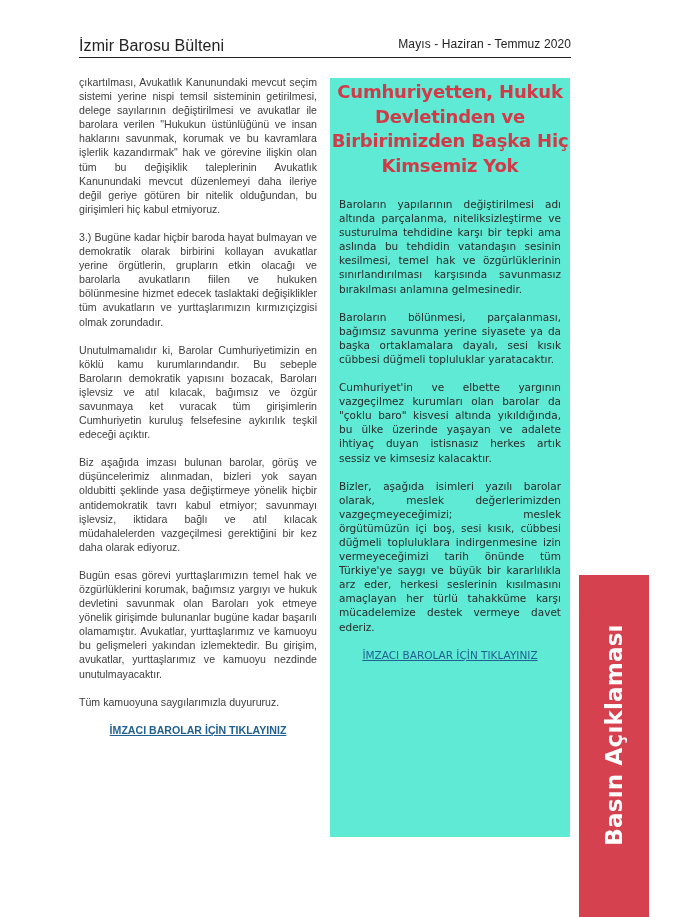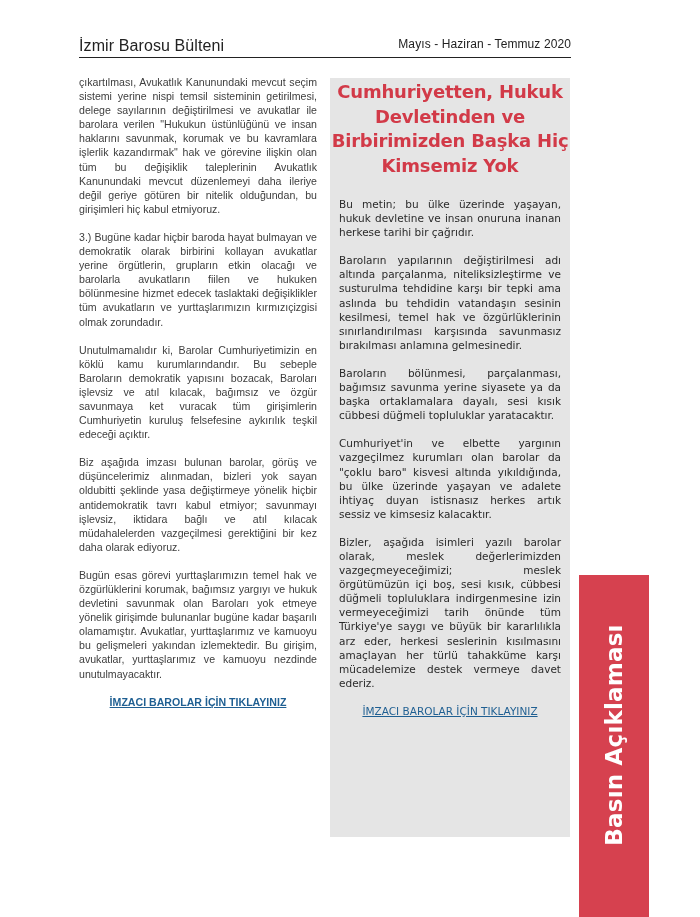--- a/index.html
+++ b/index.html
@@ -11,21 +11,21 @@
   .header .right { position:absolute; right:0; top:2px; font-size:12px; color:#222; font-family:Liberation Sans, sans-serif; letter-spacing:0.1px; }
 
   .left-col { position:absolute; left:79px; top:75px; width:238px;
               font-size:10.6px; line-height:14.1px; text-align:justify; color:#3d3d3d;
               font-family:"Liberation Sans", sans-serif; }
   .left-col p { margin:0 0 14px 0; }
   .left-col .link-wrap { text-align:center; margin-top:8px; }
   .link { color:#1f5f92; font-weight:bold; text-decoration:underline; font-size:10.6px;
           font-family:"Liberation Sans", sans-serif; cursor:pointer; }
 
-  .box { position:absolute; left:330px; top:78px; width:240px; height:759px; background:#e5e5e5; }
+  .box { position:absolute; left:330px; top:78px; width:240px; height:759px; background:#5eead4; }
   .box h1 { margin:0; padding-top:2px; text-align:center; color:#d23a48;
             font-family:"DejaVu Sans", sans-serif; font-weight:bold; font-size:18px; line-height:24.5px; letter-spacing:-0.2px; }
   .box .body { position:absolute; left:9px; top:119px; width:222px;
                font-size:10.5px; line-height:14.1px; text-align:justify; color:#2a2a2a;
                font-family:"DejaVu Sans", sans-serif; }
   .box .body p { margin:0 0 14px 0; }
   .box .link-wrap { text-align:center; margin-top:14px; }
   .box .link { font-weight:normal; color:#1f5f92; font-family:"DejaVu Sans", sans-serif; font-size:10.5px; }
 
   .tab { position:absolute; left:579px; top:575px; width:70px; height:342px; background:#d6414f; }
@@ -40,29 +40,29 @@
   <span class="left">İzmir Barosu Bülteni</span>
   <span class="right">Mayıs - Haziran - Temmuz 2020</span>
 </div>
 
 <div class="left-col">
   <p>çıkartılması, Avukatlık Kanunundaki mevcut seçim sistemi yerine nispi temsil sisteminin getirilmesi, delege sayılarının değiştirilmesi ve avukatlar ile barolara verilen "Hukukun üstünlüğünü ve insan haklarını savunmak, korumak ve bu kavramlara işlerlik kazandırmak" hak ve görevine ilişkin olan tüm bu değişiklik taleplerinin Avukatlık Kanunundaki mevcut düzenlemeyi daha ileriye değil geriye götüren bir nitelik olduğundan, bu girişimleri hiç kabul etmiyoruz.</p>
   <p>3.) Bugüne kadar hiçbir baroda hayat bulmayan ve demokratik olarak birbirini kollayan avukatlar yerine örgütlerin, grupların etkin olacağı ve barolarla avukatların fiilen ve hukuken bölünmesine hizmet edecek taslaktaki değişiklikler tüm avukatların ve yurttaşlarımızın kırmızıçizgisi olmak zorundadır.</p>
   <p>Unutulmamalıdır ki, Barolar Cumhuriyetimizin en köklü kamu kurumlarındandır. Bu sebeple Baroların demokratik yapısını bozacak, Baroları işlevsiz ve atıl kılacak, bağımsız ve özgür savunmaya ket vuracak tüm girişimlerin Cumhuriyetin kuruluş felsefesine aykırılık teşkil edeceği açıktır.</p>
   <p>Biz aşağıda imzası bulunan barolar, görüş ve düşüncelerimiz alınmadan, bizleri yok sayan oldubitti şeklinde yasa değiştirmeye yönelik hiçbir antidemokratik tavrı kabul etmiyor; savunmayı işlevsiz, iktidara bağlı ve atıl kılacak müdahalelerden vazgeçilmesi gerektiğini bir kez daha olarak ediyoruz.</p>
   <p>Bugün esas görevi yurttaşlarımızın temel hak ve özgürlüklerini korumak, bağımsız yargıyı ve hukuk devletini savunmak olan Baroları yok etmeye yönelik girişimde bulunanlar bugüne kadar başarılı olamamıştır. Avukatlar, yurttaşlarımız ve kamuoyu bu gelişmeleri yakından izlemektedir. Bu girişim, avukatlar, yurttaşlarımız ve kamuoyu nezdinde unutulmayacaktır.</p>
+  <p>Tüm kamuoyuna saygılarımızla duyururuz.</p>
   <div class="link-wrap">
     <a class="link">İMZACI BAROLAR İÇİN TIKLAYINIZ</a>
   </div>
 </div>
 
 <div class="box">
   <h1>Cumhuriyetten, Hukuk Devletinden ve Birbirimizden Başka Hiç Kimsemiz Yok</h1>
   <div class="body">
-    <p>Bu metin; bu ülke üzerinde yaşayan, hukuk devletine ve insan onuruna inanan herkese tarihi bir çağrıdır.</p>
     <p>Baroların yapılarının değiştirilmesi adı altında parçalanma, niteliksizleştirme ve susturulma tehdidine karşı bir tepki ama aslında bu tehdidin vatandaşın sesinin kesilmesi, temel hak ve özgürlüklerinin sınırlandırılması karşısında savunmasız bırakılması anlamına gelmesinedir.</p>
     <p>Baroların bölünmesi, parçalanması, bağımsız savunma yerine siyasete ya da başka ortaklamalara dayalı, sesi kısık cübbesi düğmeli topluluklar  yaratacaktır.</p>
     <p>Cumhuriyet'in ve elbette yargının vazgeçilmez kurumları  olan barolar da "çoklu baro" kisvesi altında yıkıldığında, bu ülke üzerinde yaşayan ve adalete ihtiyaç duyan istisnasız herkes  artık sessiz ve kimsesiz kalacaktır.</p>
     <p>Bizler, aşağıda isimleri yazılı barolar olarak, meslek değerlerimizden vazgeçmeyeceğimizi; meslek örgütümüzün içi boş, sesi kısık, cübbesi düğmeli topluluklara indirgenmesine izin vermeyeceğimizi tarih önünde tüm Türkiye'ye saygı ve büyük bir kararlılıkla arz eder, herkesi seslerinin kısılmasını amaçlayan her türlü tahakküme karşı mücadelemize destek vermeye davet ederiz.</p>
     <div class="link-wrap">
       <a class="link">İMZACI BAROLAR İÇİN TIKLAYINIZ</a>
     </div>
   </div>
 </div>
 

